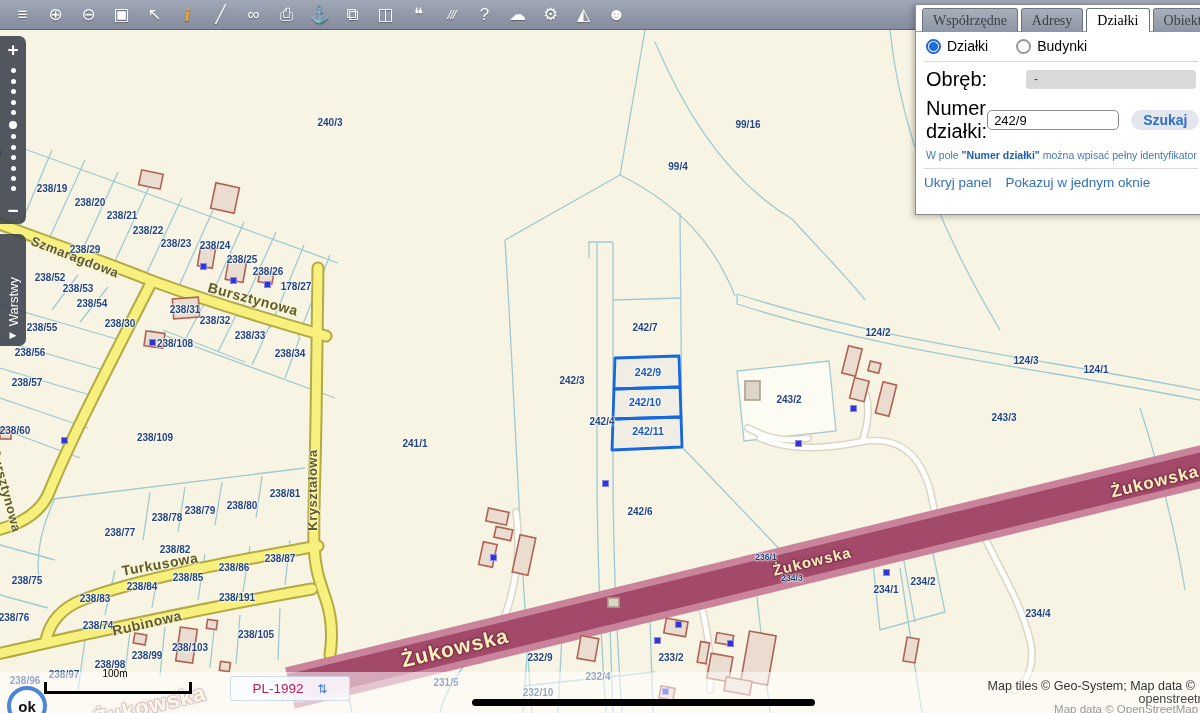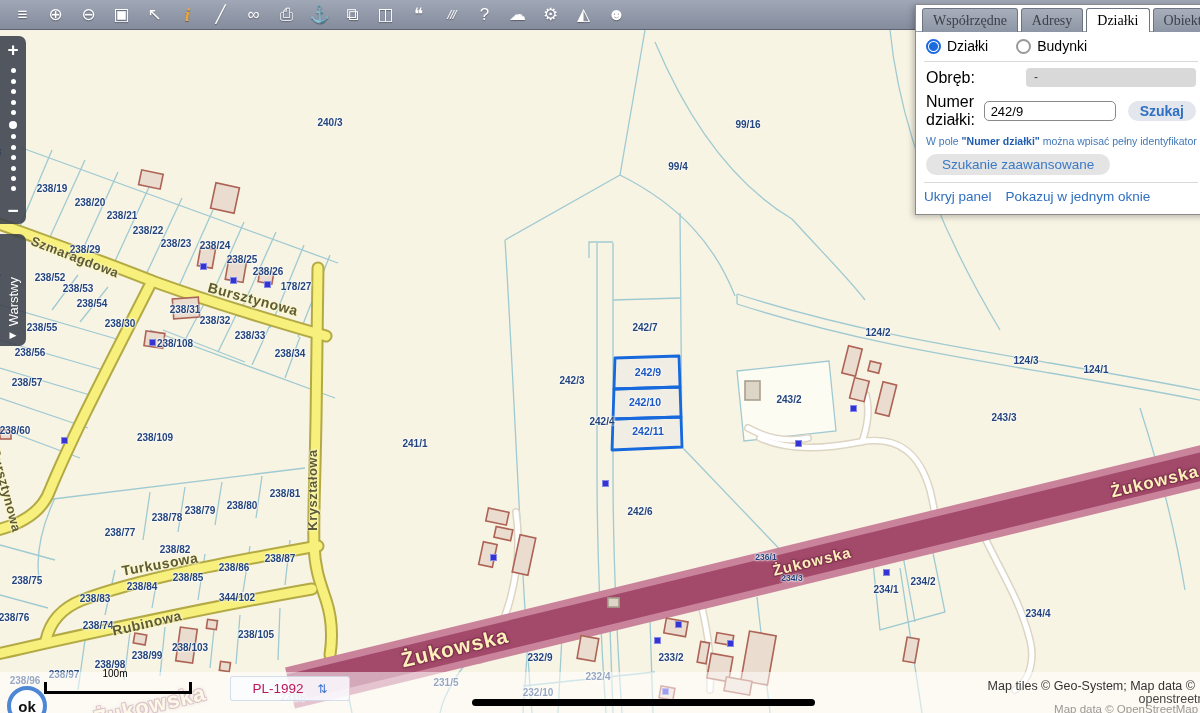--- a/index.html
+++ b/index.html
@@ -51,21 +51,21 @@
   .tab{font-family:"Liberation Serif",serif;font-size:14px;padding:4px 10px 3px;cursor:pointer;
     border:1px solid #6d7582;border-bottom:none;border-radius:3px 3px 0 0;
     background:linear-gradient(#a8afbb,#8d96a5);color:#3c4048;}
   .tab.active{background:#fff;color:#000;position:relative;z-index:2;}
   #tabline{height:1px;background:#9aa0ab;margin-top:-1px;}
   .prow{display:flex;align-items:center;padding:6px 10px 0;}
   .radio{width:15px;height:15px;border:2px solid #999;border-radius:50%;box-sizing:border-box;cursor:pointer;margin-right:6px;background:#fff;}
   .radio.sel{border-color:#1b6ae0;background:radial-gradient(circle at 50% 50%, #1b6ae0 0 4px, #fff 5px);border-width:2px;}
   .rlabel{font-size:14px;color:#000;margin-right:28px;}
   .pdiv{height:1px;background:#d9d9d9;margin:7px 8px 0;}
-  .flabel{font-size:16px;color:#000;width:100px;}
+  .flabel{font-size:20px;color:#000;width:100px;}
   .gfield{background:#d9d9d9;border-radius:4px;height:17px;flex:1;font-size:12px;color:#444;
     padding:1px 8px;line-height:16px;}
   .tfield{border:1px solid #8a8a8a;border-radius:5px;height:18px;width:118px;font-size:13px;
     padding:0 6px;font-family:"Liberation Sans",sans-serif;}
   .searchbtn{margin-left:12px;background:#e3e6ec;border-radius:10px;padding:2px 12px;
     color:#2f6fc4;font-weight:bold;font-size:14px;cursor:pointer;white-space:nowrap;}
   #hint{padding:6px 10px 0;font-size:10.5px;color:#4178b8;white-space:nowrap;}
   #hint b{color:#1f5dae;}
   .advbtn{margin:7px 0 0 10px;display:inline-block;background:#e4e4e4;border-radius:12px;
     padding:3px 16px;color:#3a79c6;font-size:13.5px;cursor:pointer;}
@@ -293,21 +293,21 @@
     <div class="parcel-label" style="left: 167px; top: 517px;">238/78</div>
     <div class="parcel-label" style="left: 120px; top: 532px;">238/77</div>
     <div class="parcel-label" style="left: 27px; top: 580px;">238/75</div>
     <div class="parcel-label" style="left: 14px; top: 617px;">238/76</div>
     <div class="parcel-label" style="left: 175px; top: 549px;">238/82</div>
     <div class="parcel-label" style="left: 234px; top: 567px;">238/86</div>
     <div class="parcel-label" style="left: 280px; top: 558px;">238/87</div>
     <div class="parcel-label" style="left: 188px; top: 577px;">238/85</div>
     <div class="parcel-label" style="left: 142px; top: 586px;">238/84</div>
     <div class="parcel-label" style="left: 95px; top: 598px;">238/83</div>
-    <div class="parcel-label" style="left: 237px; top: 597px;">344/102</div>
+    <div class="parcel-label" style="left: 237px; top: 597px;">238/191</div>
     <div class="parcel-label" style="left: 98px; top: 625px;">238/74</div>
     <div class="parcel-label" style="left: 256px; top: 634px;">238/105</div>
     <div class="parcel-label" style="left: 190px; top: 647px;">238/103</div>
     <div class="parcel-label" style="left: 147px; top: 655px;">238/99</div>
     <div class="parcel-label" style="left: 110px; top: 664px;">238/98</div>
     <div class="parcel-label" style="left: 64px; top: 674px;">238/97</div>
     <div class="parcel-label" style="left: 25px; top: 680px;">238/96</div>
     <div class="parcel-label" style="left: 330px; top: 122px;">240/3</div>
     <div class="parcel-label" style="left: 748px; top: 124px;">99/16</div>
     <div class="parcel-label" style="left: 678px; top: 166px;">99/4</div>
@@ -462,21 +462,20 @@
   <div class="prow">
     <span class="flabel">Obręb:</span>
     <div class="gfield">-</div>
   </div>
   <div class="prow">
     <span class="flabel">Numer działki:</span>
     <input class="tfield" type="text" value="242/9" style="">
     <span class="searchbtn">Szukaj</span>
   </div>
   <div id="hint"><span>W pole </span><b>"Numer działki"</b><span> można wpisać pełny identyfikator szukanej</span></div>
-  <span class="advbtn">Szukanie zaawansowane</span>
   <div class="pdiv"></div>
   <div id="plinks">
     <span>Ukryj panel</span>
     <span>Pokazuj w jednym oknie</span>
   </div>
 </div>
 
 <div id="bottombar"></div>
 <div id="scaletext">100m</div>
 <div id="scale"></div>

